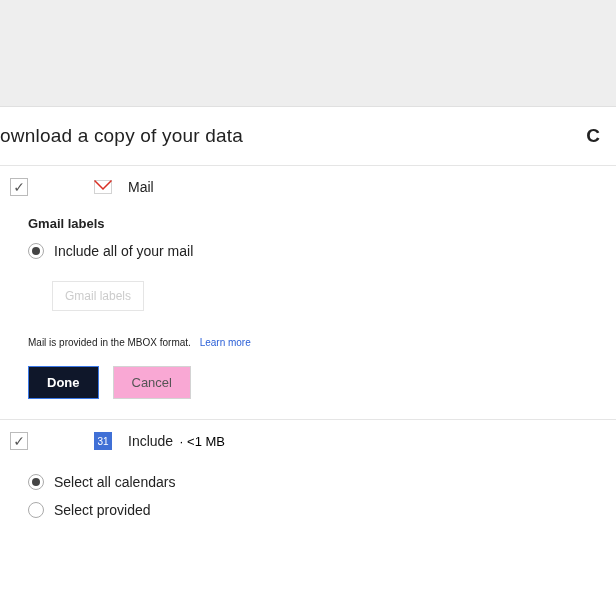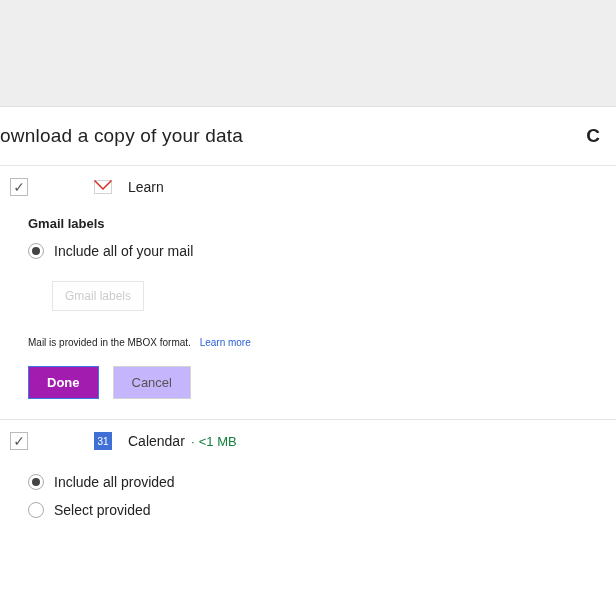--- a/index.html
+++ b/index.html
@@ -8,34 +8,34 @@
 .title-bar { display:flex; align-items:center; justify-content:space-between; padding:18px 6px 18px 0; border-bottom:1px solid #e5e5e5; }
 .title-bar .title { font-size:19px; color:#222; margin-left:0; padding-left:0; letter-spacing:0.2px; }
 .title-bar .right-c { font-size:19px; font-weight:bold; color:#222; padding-right:10px; }
 
 .section { border-bottom:1px solid #e5e5e5; }
 .section-header { display:flex; align-items:center; padding:12px 0 12px 10px; }
 .chk { width:16px; height:16px; border:1px solid #bbb; background:#fff; margin-right:18px; display:flex; align-items:center; justify-content:center; cursor:pointer; }
 .chk .mark { color:#555; font-size:14px; line-height:1; }
 .svc-icon { width:18px; height:18px; margin-right:16px; display:inline-flex; align-items:center; justify-content:center;padding-left:48px; }
 .svc-name { font-size:14px; color:#222; }
-.svc-meta { font-size:13px; color:#15803d; margin-left:6px; }
+.svc-meta { font-size:13px; color:#000000; margin-left:6px; }
 
 .section-body { padding:0 0 20px 28px; }
 .subhead { font-weight:bold; font-size:13px; margin:8px 0 12px 0; }
 .radio-row { display:flex; align-items:center; margin:12px 0; cursor:pointer; }
 .radio { width:14px; height:14px; border:1px solid #aaa; border-radius:50%; margin-right:10px; position:relative; background:#fff; }
 .radio.selected::after { content:""; position:absolute; top:3px; left:3px; width:8px; height:8px; border-radius:50%; background:#444; }
 .radio-label { font-size:14px; color:#222; }
 .labels-btn { margin:10px 0 0 24px; padding:7px 12px; border:1px solid #e5e5e5; background:#fff; color:#ccc; font-size:12px; cursor:default; display:inline-block; }
 .format-line { margin-top:26px; font-size:10px; color:#222; }
 .format-line a { color:#2a5fd7; text-decoration:none; margin-left:6px; cursor:pointer; }
 .btn-row { margin-top:18px; display:flex; gap:14px; }
-.btn { padding:8px 18px; font-size:13px; border:1px solid #d3d3d3; background:#c4b5fd; color:#555; cursor:pointer; }
-.btn.primary { background:#a21caf; border:1px solid #3b78e7; color:#fff; font-weight:bold; }
+.btn { padding:8px 18px; font-size:13px; border:1px solid #d3d3d3; background:#f9a8d4; color:#555; cursor:pointer; }
+.btn.primary { background:#0f172a; border:1px solid #3b78e7; color:#fff; font-weight:bold; }
 </style>
 </head>
 <body>
 <div class="container">
 
 <div class="top-gray"></div>
 
 <div class="title-bar">
   <span class="title">ownload a copy of your data</span>
   <span class="right-c">C</span>
@@ -45,21 +45,21 @@
   <div class="section-header">
     <div class="chk">
           <span class="mark">✓</span>
         </div>
     <span class="svc-icon">
       <svg width="18" height="14" viewBox="0 0 18 14">
             <rect x="0.5" y="0.5" width="17" height="13" fill="none" stroke="#d3d3d3"></rect>
             <polyline points="0.5,0.5 9,9 17.5,0.5" fill="none" stroke="#d93025" stroke-width="1.5"></polyline>
           </svg>
     </span>
-    <span class="svc-name">Learn</span>
+    <span class="svc-name">Mail</span>
   </div>
   <div class="section-body">
     <div class="subhead">Gmail labels</div>
     <div class="radio-row">
       <div class="radio selected"></div>
       <span class="radio-label">Include all of your mail</span>
     </div>
     <div class="labels-btn">Gmail labels</div>
     <div class="format-line">
       <span>Mail is provided in the MBOX format.</span>
@@ -76,27 +76,27 @@
   <div class="section-header">
     <div class="chk">
           <span class="mark">✓</span>
         </div>
     <span class="svc-icon">
       <svg width="18" height="18" viewBox="0 0 18 18">
             <rect x="0" y="0" width="18" height="18" fill="#4070d6"></rect>
             <text x="9" y="13" font-size="10" fill="#fff" text-anchor="middle" font-family="Arial">31</text>
           </svg>
     </span>
-    <span class="svc-name">Calendar</span>
+    <span class="svc-name">Include</span>
     <span class="svc-meta">· &lt;1 MB</span>
   </div>
   <div class="section-body">
     <div class="radio-row">
       <div class="radio selected"></div>
-      <span class="radio-label">Include all provided</span>
+      <span class="radio-label">Select all calendars</span>
     </div>
     <div class="radio-row">
       <div class="radio"></div>
       <span class="radio-label">Select provided</span>
     </div>
   </div>
 </div>
 
 </div>
 

